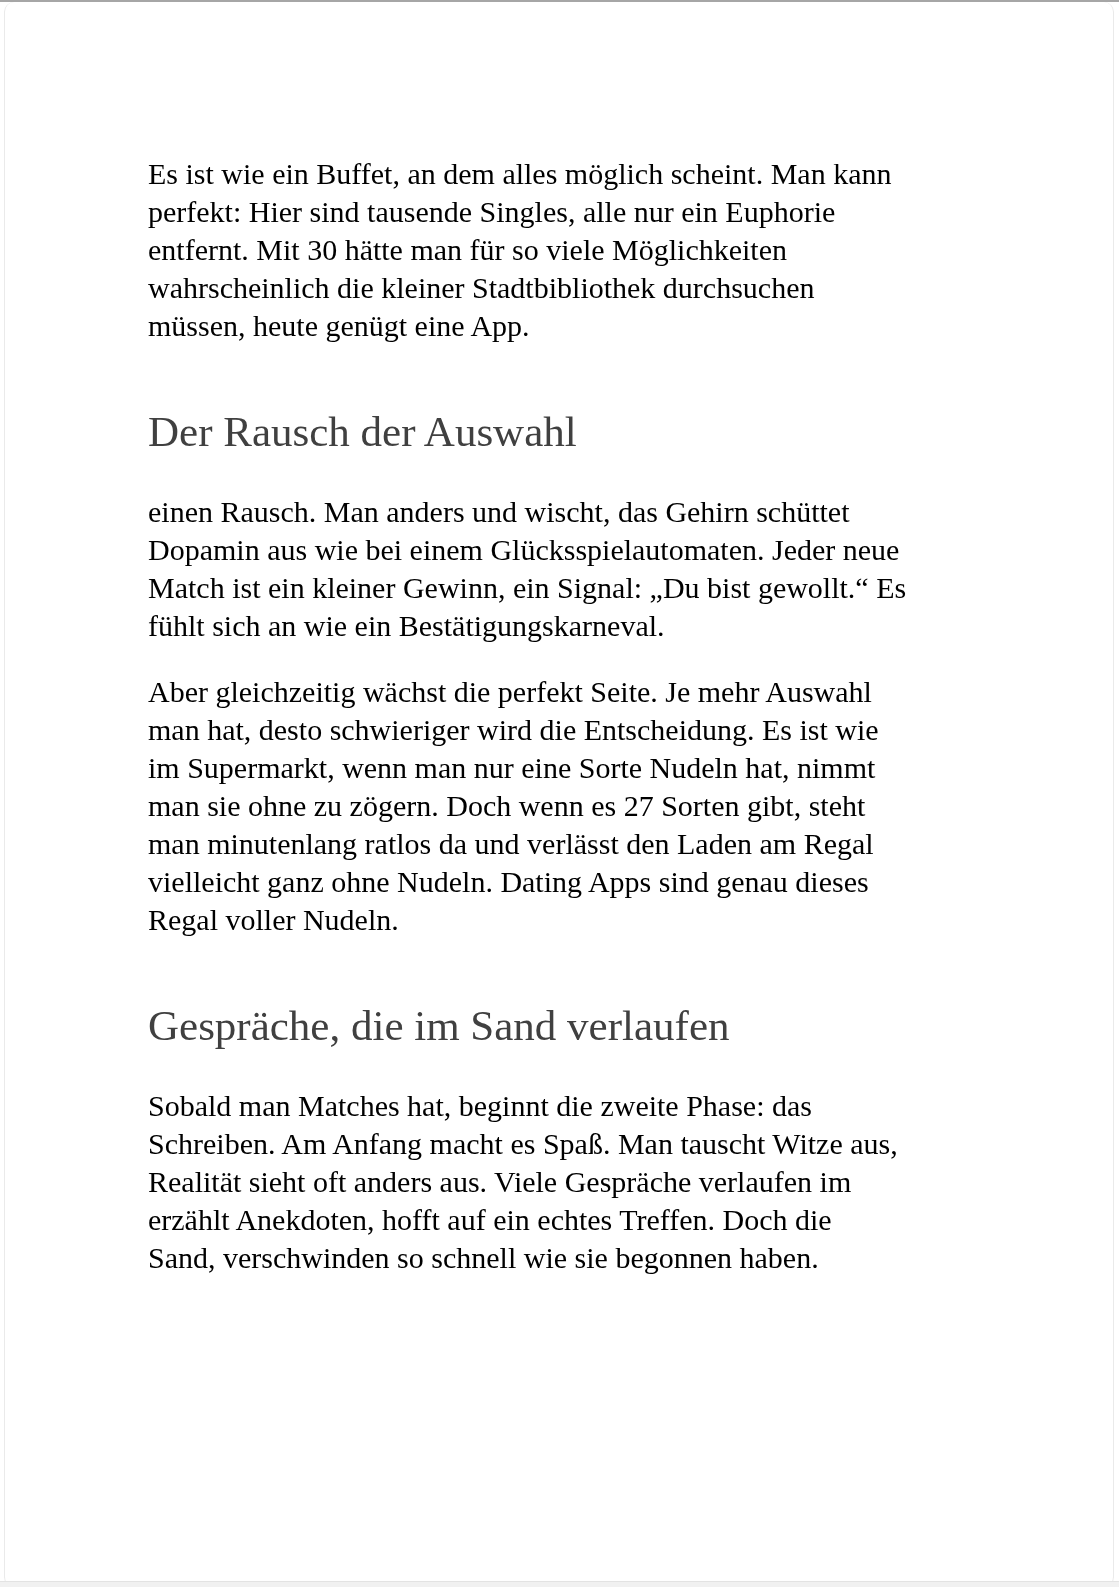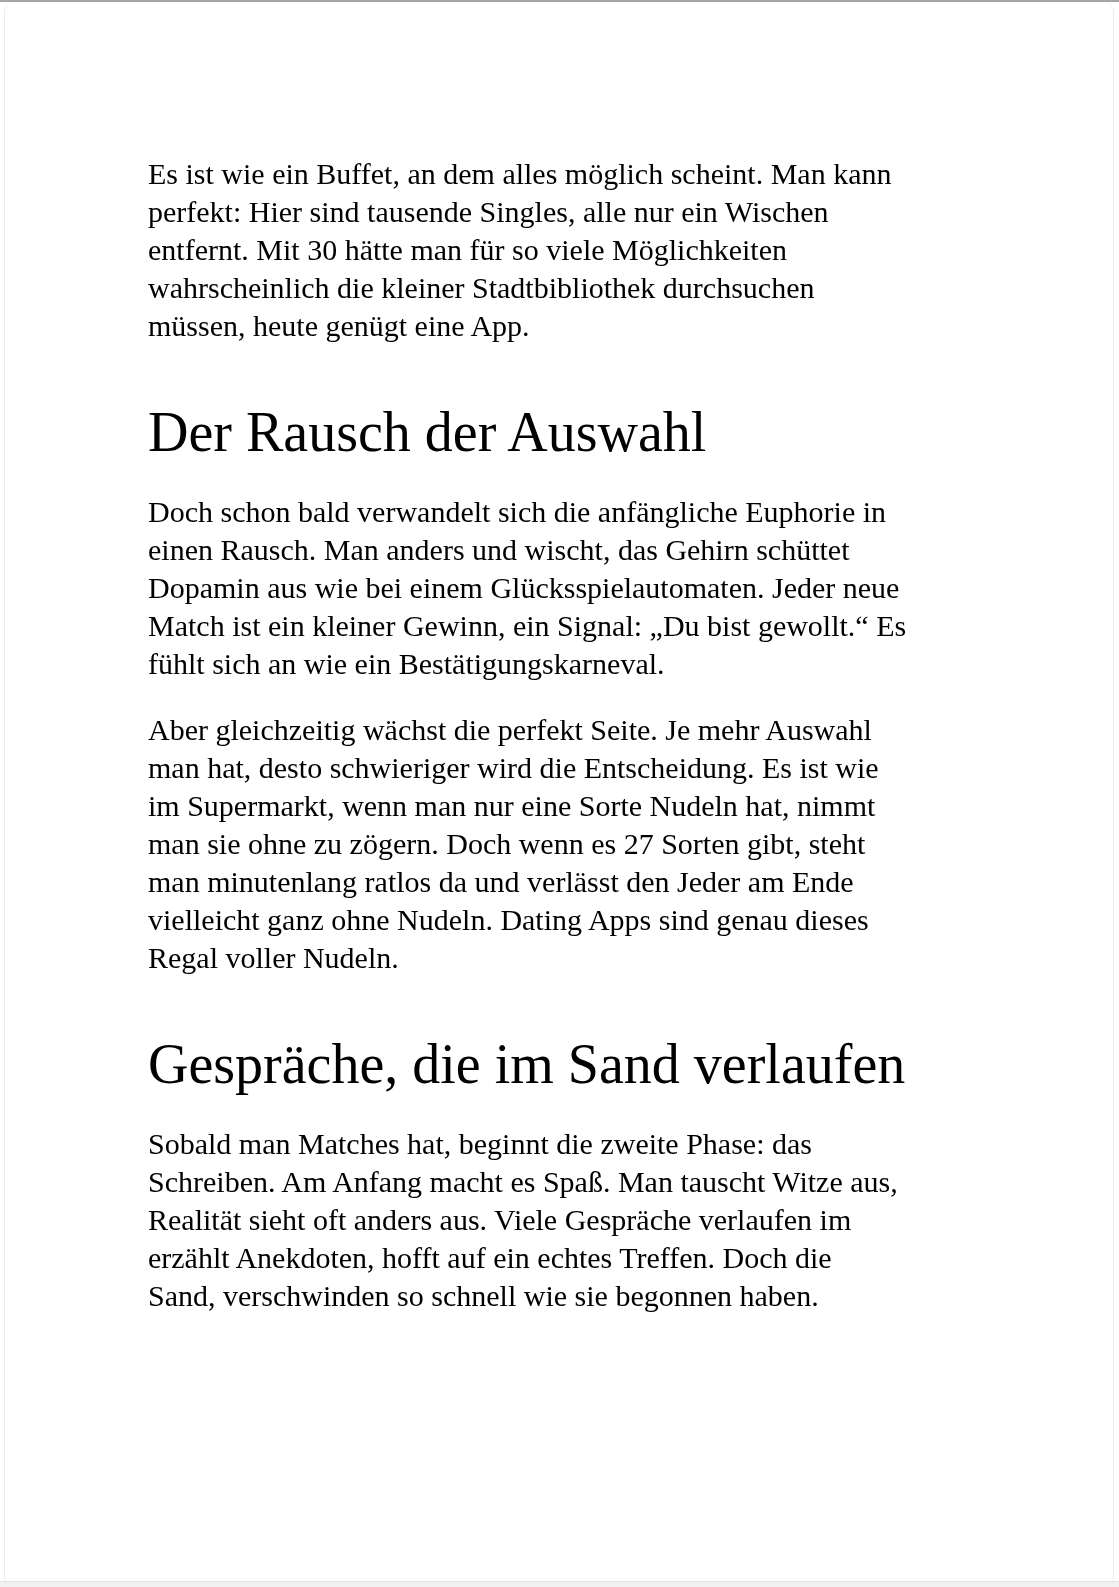--- a/index.html
+++ b/index.html
@@ -40,25 +40,25 @@
   }
   .content p {
     margin: 0 0 28px 0;
     font-size: 30px;
     line-height: 38px;
     font-weight: 400;
     color: #000000;
   }
   .content h2 {
     margin: 62px 0 36px 0;
-    font-size: 56px;
+    font-size: 43px;
     line-height: 50px;
     font-weight: 400;
     letter-spacing: 0;
-    color: #000000;
+    color: #404040;
   }
   .line {
     display: block;
     white-space: nowrap;
   }
   .bottom-bar {
     position: absolute;
     bottom: 0; left: 0; right: 0;
     height: 6px;
     box-sizing: border-box;
@@ -69,39 +69,38 @@
 </style>
 </head>
 <body style="background: rgb(255, 255, 255); color: rgb(0, 0, 0);">
 
 <div class="top-edge" style="background: rgb(166, 166, 166);"></div>
 
 <div class="page" style="border-left-color: rgb(234, 234, 234); border-right-color: rgb(234, 234, 234);">
   <div class="content">
       <p>
         <span class="line">Es ist wie ein Buffet, an dem alles möglich scheint. Man kann</span>
-        <span class="line">perfekt: Hier sind tausende Singles, alle nur ein Wischen</span>
+        <span class="line">perfekt: Hier sind tausende Singles, alle nur ein Euphorie</span>
         <span class="line">entfernt. Mit 30 hätte man für so viele Möglichkeiten</span>
         <span class="line">wahrscheinlich die kleiner Stadtbibliothek durchsuchen</span>
         <span class="line">müssen, heute genügt eine App.</span>
       </p>
       <h2>Der Rausch der Auswahl</h2>
       <p>
-        <span class="line">Doch schon bald verwandelt sich die anfängliche Euphorie in</span>
         <span class="line">einen Rausch. Man anders und wischt, das Gehirn schüttet</span>
         <span class="line">Dopamin aus wie bei einem Glücksspielautomaten. Jeder neue</span>
         <span class="line">Match ist ein kleiner Gewinn, ein Signal: „Du bist gewollt.“ Es</span>
         <span class="line">fühlt sich an wie ein Bestätigungskarneval.</span>
       </p>
       <p>
         <span class="line">Aber gleichzeitig wächst die perfekt Seite. Je mehr Auswahl</span>
         <span class="line">man hat, desto schwieriger wird die Entscheidung. Es ist wie</span>
         <span class="line">im Supermarkt, wenn man nur eine Sorte Nudeln hat, nimmt</span>
         <span class="line">man sie ohne zu zögern. Doch wenn es 27 Sorten gibt, steht</span>
-        <span class="line">man minutenlang ratlos da und verlässt den Jeder am Ende</span>
+        <span class="line">man minutenlang ratlos da und verlässt den Laden am Regal</span>
         <span class="line">vielleicht ganz ohne Nudeln. Dating Apps sind genau dieses</span>
         <span class="line">Regal voller Nudeln.</span>
       </p>
       <h2>Gespräche, die im Sand verlaufen</h2>
       <p>
         <span class="line">Sobald man Matches hat, beginnt die zweite Phase: das</span>
         <span class="line">Schreiben. Am Anfang macht es Spaß. Man tauscht Witze aus,</span>
         <span class="line">Realität sieht oft anders aus. Viele Gespräche verlaufen im</span>
         <span class="line">erzählt Anekdoten, hofft auf ein echtes Treffen. Doch die</span>
         <span class="line">Sand, verschwinden so schnell wie sie begonnen haben.</span>

